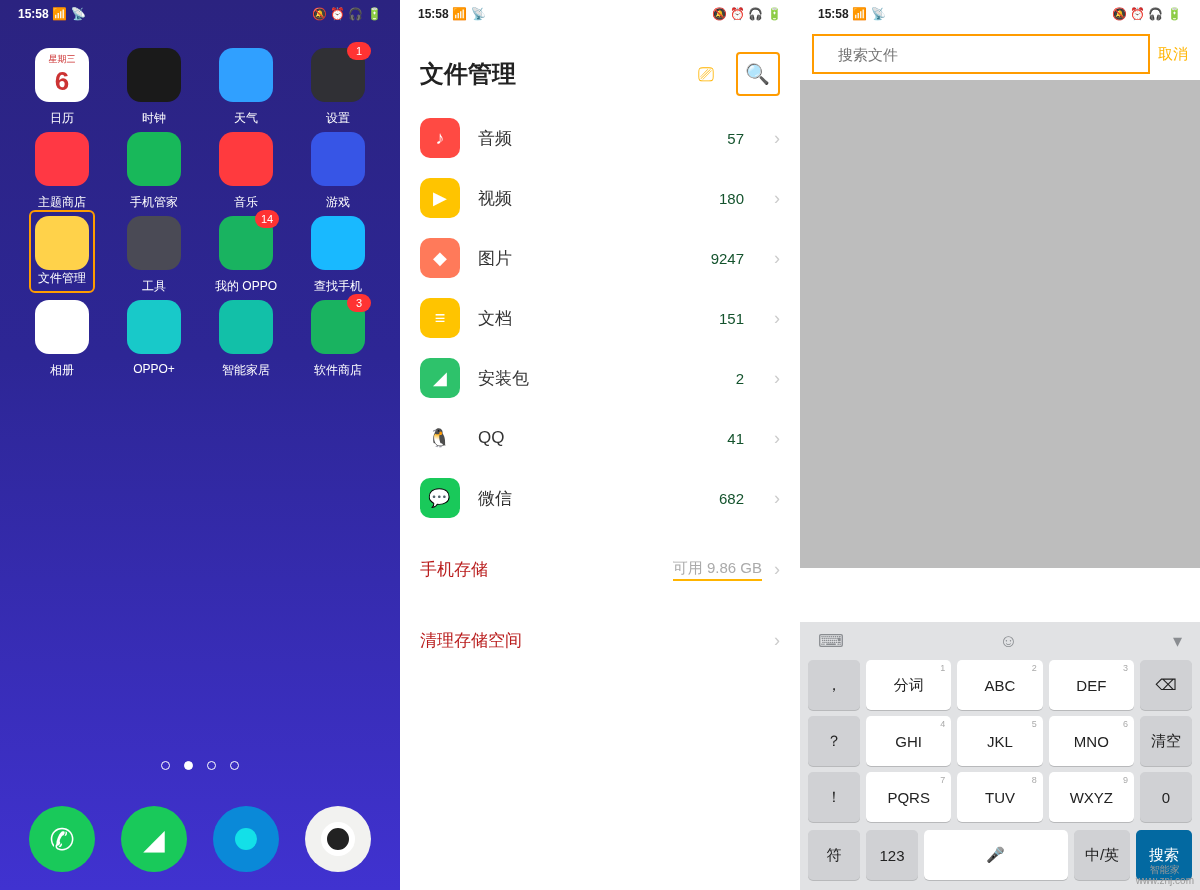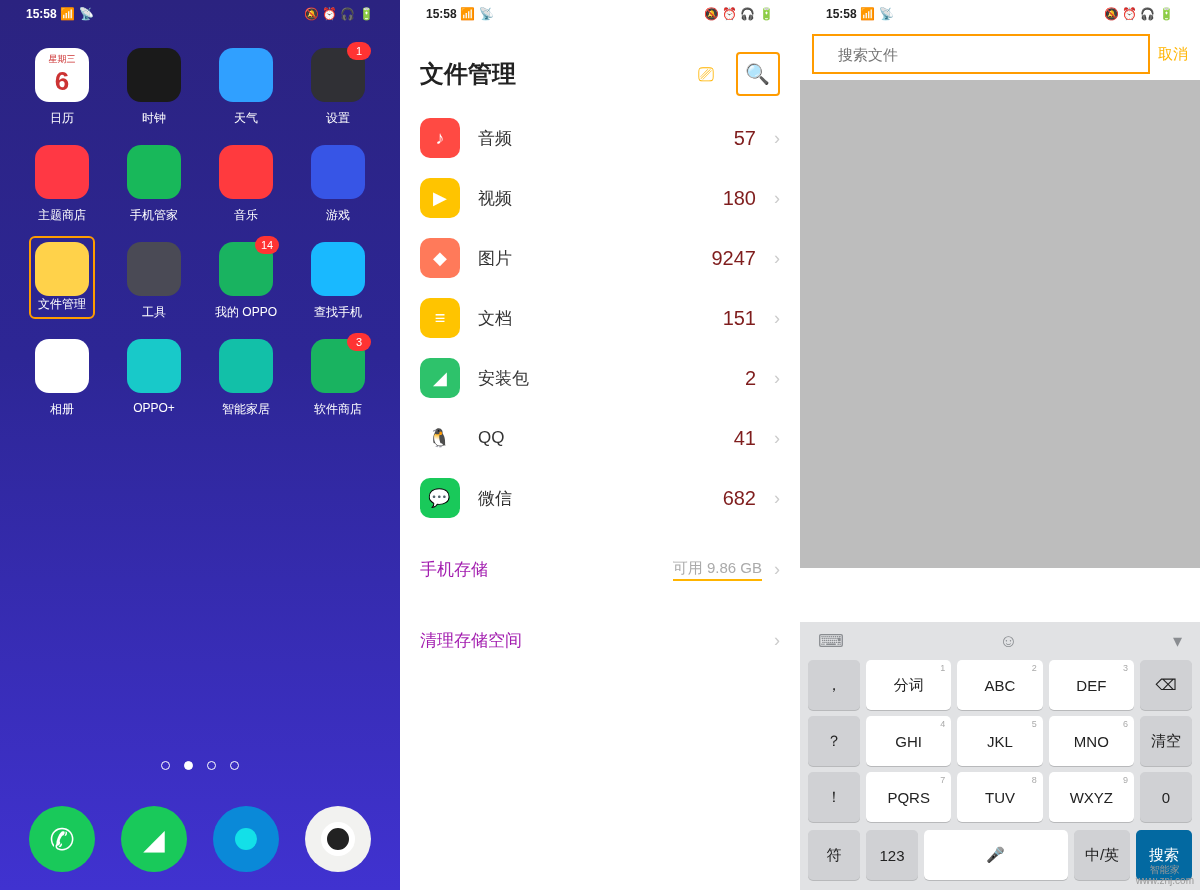--- a/index.html
+++ b/index.html
@@ -1,47 +1,47 @@
 <!DOCTYPE html>
 <html><head>
 <meta charset="utf-8">
 <style>
 body{margin:0;font-family:-apple-system,"Helvetica Neue",Arial,sans-serif;background:#fff;width:1200px;height:890px;display:flex}
 .screen{width:400px;height:890px;position:relative;overflow:hidden}
 .s1{background:linear-gradient(180deg,#2b2380 0%,#2d2695 40%,#4032d0 100%)}
 .s2,.s3{background:#fff}
-.statusbar{height:28px;display:flex;justify-content:space-between;align-items:center;padding:0 26px;font-size:12px;font-weight:600}
+.statusbar{height:28px;display:flex;justify-content:space-between;align-items:center;padding:0 18px;font-size:12px;font-weight:600}
 .s1 .statusbar{color:#fff}
 .s2 .statusbar,.s3 .statusbar{color:#222}
 .sb-left,.sb-right{display:flex;gap:4px;align-items:center}
 
-.grid{display:grid;grid-template-columns:repeat(4,1fr);gap:18px 0;padding:20px 16px 0}
+.grid{display:grid;grid-template-columns:repeat(4,1fr);gap:5px 0;padding:20px 16px 0}
 .cell{display:flex;flex-direction:column;align-items:center;gap:8px;position:relative}
 .icon{width:54px;height:54px;border-radius:14px;display:flex;align-items:center;justify-content:center;position:relative}
 .badge{position:absolute;top:-6px;right:-6px;min-width:18px;height:18px;border-radius:9px;background:#f33;color:#fff;font-size:11px;display:flex;align-items:center;justify-content:center;padding:0 3px}
 .label{color:#fff;font-size:12px;text-align:center}
 .hl{border:2px solid #ff9c00;border-radius:6px;padding:4px;margin:-6px}
 .dots{position:absolute;left:0;right:0;bottom:120px;display:flex;justify-content:center;gap:14px}
 .dot{width:7px;height:7px;border:1.5px solid #fff;border-radius:50%}
 .dot.active{background:#fff}
 .dock{position:absolute;left:0;right:0;bottom:18px;display:flex;justify-content:space-around;padding:0 16px}
 .dock .icon{width:66px;height:66px;border-radius:50%}
 
 .fm-head{display:flex;align-items:center;justify-content:space-between;padding:24px 20px 12px}
 .fm-title{font-size:24px;font-weight:600;color:#222}
 .fm-actions{display:flex;gap:10px;align-items:center}
 .sq{width:40px;height:40px;display:flex;align-items:center;justify-content:center;border-radius:4px}
 .sq.hl-box{border:2px solid #ff9c00}
 .cat{display:flex;align-items:center;padding:10px 20px;gap:18px}
 .cat .ic{width:40px;height:40px;border-radius:10px;display:flex;align-items:center;justify-content:center}
 .cat .nm{flex:1;font-size:17px;color:#333}
-.cat .ct{color:#7f1d1d;font-size:20px;margin-right:0}
+.cat .ct{color:#14532d;font-size:15px;margin-right:12px}
 .chev{color:#ccc;font-size:18px}
 .sec{padding:18px 20px;display:flex;align-items:center;justify-content:space-between}
-.sec .t{font-size:17px;color:#a21caf}
+.sec .t{font-size:17px;color:#b91c1c}
 .avail{color:#aaa;font-size:15px;border-bottom:2px solid #ffb400;padding-bottom:1px}
 .divider{height:12px}
 
 .search-row{display:flex;align-items:center;padding:6px 12px;gap:8px}
 .search-box{flex:1;border:2px solid #ff9c00}
 .search-in{width:100%;height:36px;border:none;outline:none;padding:0 24px;font-size:15px;box-sizing:border-box}
 .cancel{color:#ffb400;font-size:15px}
 .gray-area{background:#bdbdbd;height:488px}
 
 .kb{position:absolute;left:0;right:0;bottom:0;background:#e1e2e4}

